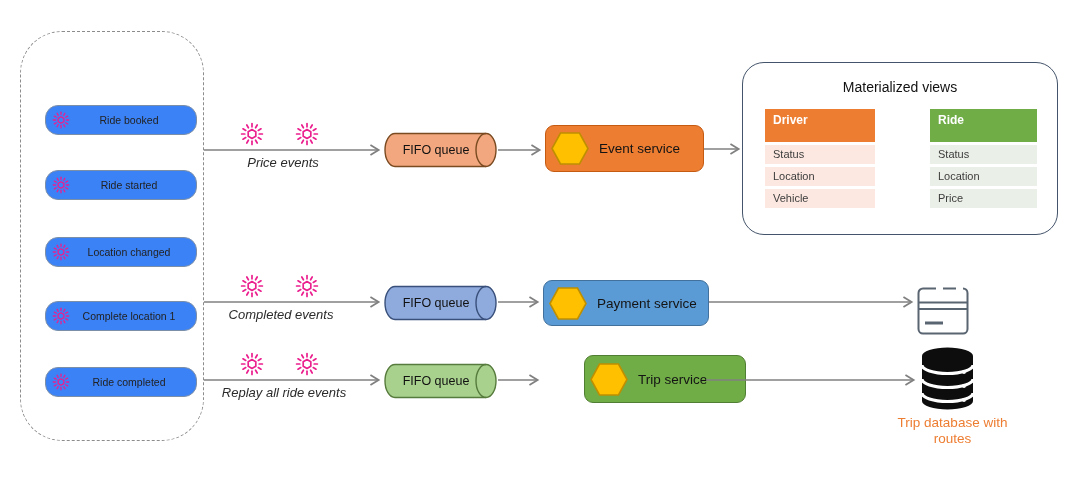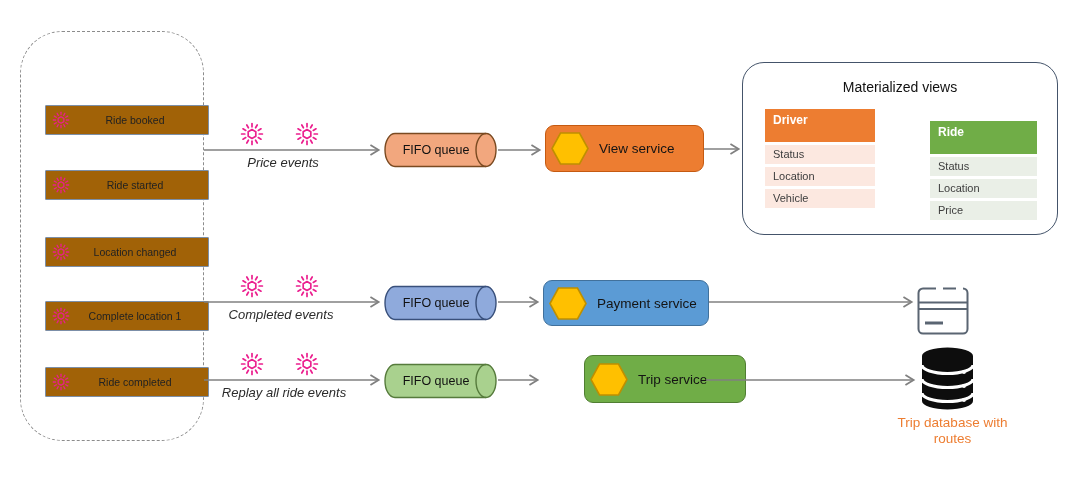--- a/index.html
+++ b/index.html
@@ -12,22 +12,22 @@
   
   .event-store {
     position:absolute; left:20px; top:31px; width:184px; height:410px;
     border:1.6px dashed #8c8c8c; border-radius:42px; box-sizing:border-box;
   }
   .event-store-title {
     position:absolute; left:0; right:0; top:14px; text-align:center;
     font-size:15px; color:#111;
   }
   .event-item {
-    position:absolute; left:24px; width:164px; height:30px;
-    background:#a16207; border:1px solid #7c8fa8; border-radius:1px;
+    position:absolute; left:24px; width:152px; height:30px;
+    background:#3b82f6; border:1px solid #7c8fa8; border-radius:13px;
     box-sizing:border-box; display:flex; align-items:center;
   }
   .event-item .sun { width:18px; height:18px; margin-left:6px; flex:0 0 auto; }
   .event-item .ev-label {
     flex:1; text-align:center; font-size:10.5px; color:#222; padding-right:8px;
     white-space:nowrap;
   }
   
   .flow-sun { position:absolute; width:24px; height:24px; }
   .flow-label {
@@ -56,21 +56,21 @@
     position:absolute; left:742px; top:62px; width:316px; height:173px;
     border:1.3px solid #44546A; border-radius:22px; box-sizing:border-box;
     background:#fff;
   }
   .mv-title {
     position:absolute; left:0; right:0; top:16px; text-align:center;
     font-size:14px; color:#111;
   }
   .mv-table { position:absolute; top:46px; width:110px; }
   .mv-driver { left:22px; }
-  .mv-ride { left:187px; width:107px;margin-top:12px; }
+  .mv-ride { left:187px; width:107px; }
   .mv-header {
     height:33px; line-height:23px; padding-left:8px; color:#ffffff;
     font-weight:bold; font-size:12px;
   }
   .mv-driver .mv-header { background:#ED7D31; }
   .mv-ride .mv-header { background:#70AD47; }
   .mv-row {
     height:19px; line-height:19px; padding-left:8px; margin-top:3px;
     font-size:11px; color:#3d3d3d;
   }
@@ -162,21 +162,21 @@
       <path d="M 11,1.5 L 102,1.5 A 10,16.5 0 0 1 102,34.5 L 11,34.5 A 10,16.5 0 0 1 11,1.5 Z" fill="#F2A77E" stroke="#7A4A21" stroke-width="1.4"></path>
       <path d="M 102,1.5 A 10,16.5 0 0 0 102,34.5" fill="none" stroke="#7A4A21" stroke-width="1.4"></path>
     </svg>
     <span class="q-label">FIFO queue</span>
   </div>
 
   <div class="service svc-view">
     <svg class="hex" width="38" height="33" viewBox="0 0 38 33">
       <polygon points="9.5,1 28.5,1 37,16.5 28.5,32 9.5,32 1,16.5" fill="#FFC000" stroke="#BF8F00" stroke-width="1.6"></polygon>
     </svg>
-    <span class="svc-label">View service</span>
+    <span class="svc-label">Event service</span>
   </div>
 
   <svg class="flow-sun" style="left:240px;top:274px">
       <use href="#sun"></use>
     </svg>
   <svg class="flow-sun" style="left:295px;top:274px">
       <use href="#sun"></use>
     </svg>
   <div class="flow-label" style="left:206px;top:307px;width:150px">Completed events</div>
 

